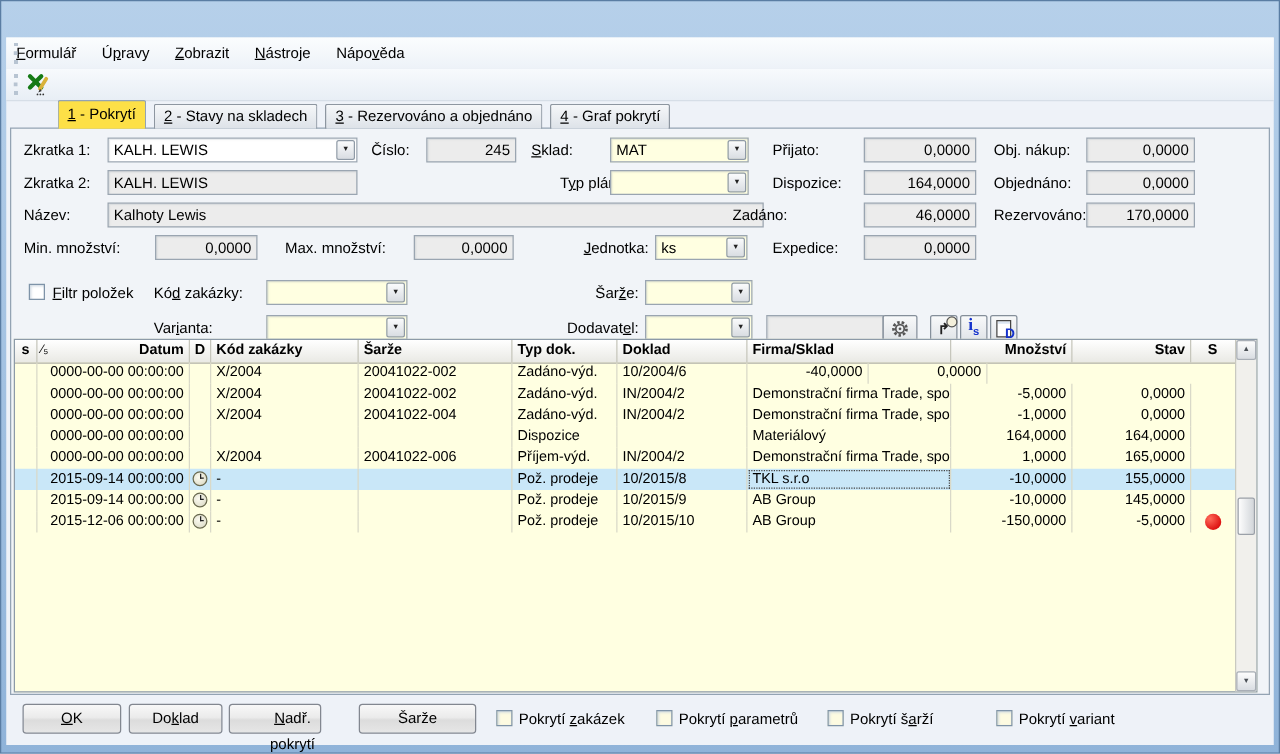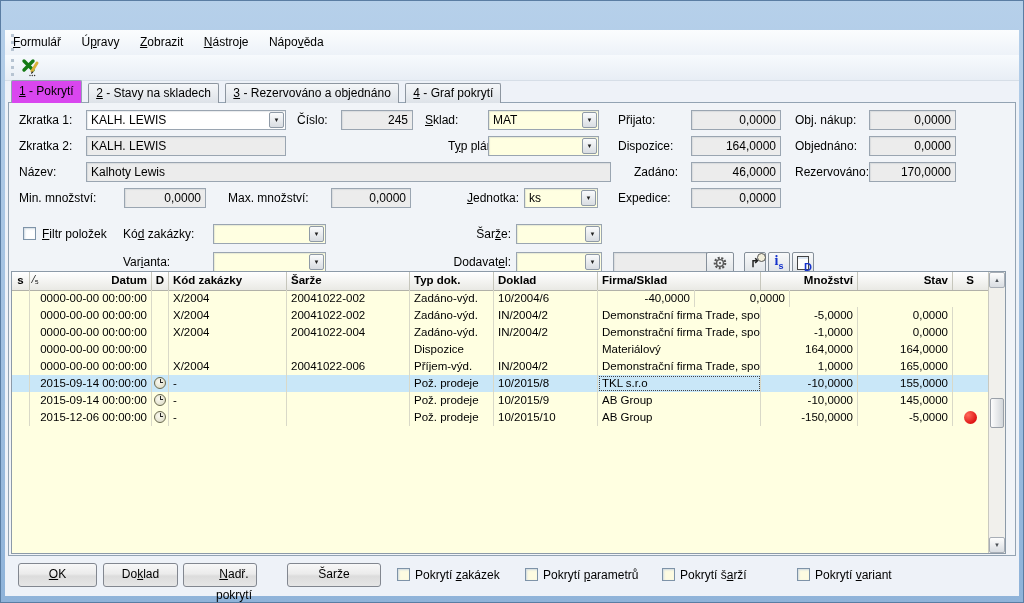--- a/index.html
+++ b/index.html
@@ -20,21 +20,21 @@
   .client{position:absolute;left:5px;top:30px;right:5px;bottom:7px;background:#eef2f8;}
   .menubar{position:absolute;left:0;top:0;right:0;height:25px;background:linear-gradient(180deg,#fbfdfe,#edf2f8);border-bottom:1px solid #dde4ec;}
   .menu-item{display:inline-block;padding:5px 8px 0;font-size:12px;color:#000;cursor:default;}
   .menubar .menu-item:first-of-type{margin-left:14px;}
   .gripper{position:absolute;left:6px;top:4px;bottom:4px;width:0;border-left:3px dotted #b7c4d2;}
   .appbar{position:absolute;left:0;top:25px;right:0;height:25px;background:linear-gradient(180deg,#f7fafd,#e8eef5);border-bottom:1px solid #d6dee7;}
   .tool-ico-btn{position:absolute;left:14px;top:1px;width:24px;height:22px;display:flex;align-items:center;justify-content:center;}
   
   .tabstrip{position:absolute;left:6px;top:50px;right:0;height:23px;z-index:3;}
   .tab{position:relative;display:inline-block;box-sizing:border-box;height:20px;line-height:18px;margin-top:3px;margin-right:2px;padding:0 7px;font-size:12px;background:linear-gradient(180deg,#f5f7f9,#dde2e8);border:1px solid #8d96a0;border-bottom:none;border-radius:2px 2px 0 0;vertical-align:bottom;}
-  .tab.active{height:23px;line-height:21px;margin-top:0;background:#d946ef;border-color:#93a3b3;}
+  .tab.active{height:23px;line-height:21px;margin-top:0;background:#fde047;border-color:#93a3b3;margin-left:35px;}
   
   .panel{position:absolute;left:3px;top:72px;width:1008px;height:454px;box-sizing:border-box;background:#f1f4f8;border:1px solid #93a3b3;z-index:2;}
   .lbl{position:absolute;font-size:12px;color:#000;white-space:nowrap;}
   .lbl.r{text-align:right;}
   .field{position:absolute;height:20px;box-sizing:border-box;border:1px solid #9aa5b1;background:#ececec;font-size:12px;padding:2px 4px 0;white-space:nowrap;overflow:hidden;box-shadow:inset 1px 1px 1px rgba(160,170,180,.25);}
   .field.num{text-align:right;}
   .field.yellow{background:#ffffe1;}
   .field.white{background:#ffffff;}
   .combo{padding-right:18px;}
   .dd{position:absolute;right:1px;top:1px;bottom:1px;width:15px;box-sizing:border-box;border:1px solid #8f9aa6;border-radius:2px;background:linear-gradient(180deg,#fafbfc,#d9dde2);display:flex;align-items:center;justify-content:center;}
@@ -157,21 +157,21 @@
             <span>▼</span>
           </span>
       </div>
       <span class="lbl" style="left:609px;top:36px;">Dispozice:</span>
       <div class="field num" style="left:682px;top:33px;width:90px;">164,0000</div>
       <span class="lbl" style="left:786px;top:36px;">Objednáno:</span>
       <div class="field num" style="left:860px;top:33px;width:87px;">0,0000</div>
 
       <span class="lbl" style="left:10px;top:62px;">Název:</span>
       <div class="field" style="left:77px;top:59px;width:525px;">Kalhoty Lewis</div>
-      <span class="lbl" style="left:625px;top:62px;">Zadáno:</span>
+      <span class="lbl" style="left:577px;top:62px;">Zadáno:</span>
       <div class="field num" style="left:682px;top:59px;width:90px;">46,0000</div>
       <span class="lbl" style="left:786px;top:62px;">Rezervováno:</span>
       <div class="field num" style="left:860px;top:59px;width:87px;">170,0000</div>
 
       <span class="lbl" style="left:10px;top:88px;">Min. množství:</span>
       <div class="field num" style="left:115px;top:85px;width:82px;">0,0000</div>
       <span class="lbl" style="left:219px;top:88px;">Max. množství:</span>
       <div class="field num" style="left:322px;top:85px;width:80px;">0,0000</div>
       <span class="lbl r" style="left:440px;top:88px;width:70px;"><u>J</u>ednotka:</span>
       <div class="field yellow combo" style="left:515px;top:85px;width:74px;">

